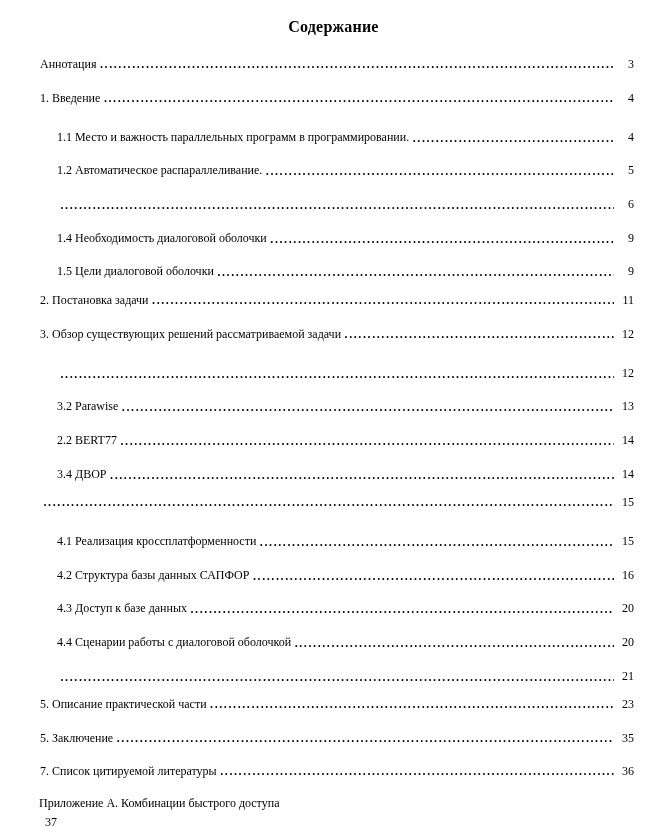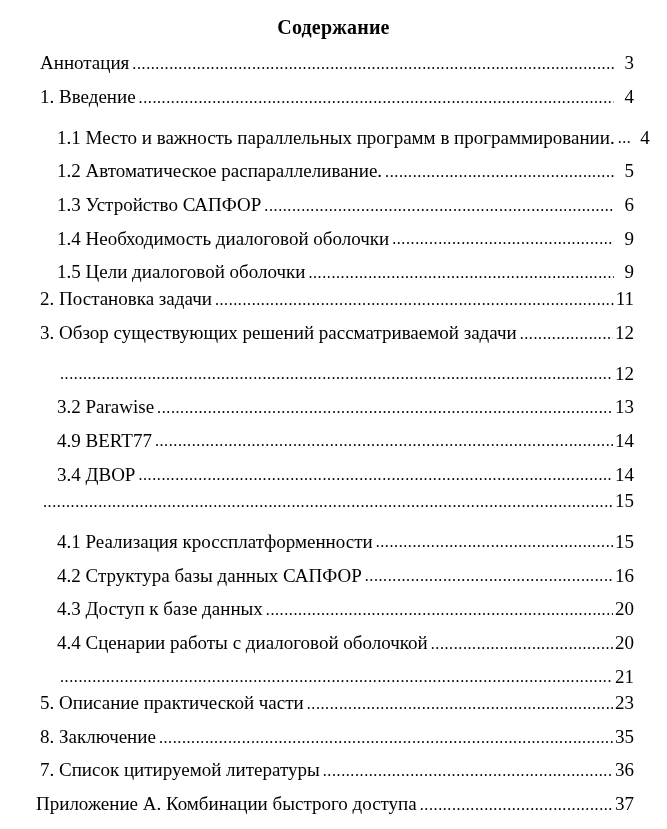--- a/index.html
+++ b/index.html
@@ -16,40 +16,40 @@
   }
   .page {
     width: 667px;
     height: 829px;
     background: #ffffff;
     box-sizing: border-box;
   }
   .doc-title {
     margin: 0;
     padding-top: 15px;
-    font-size: 20px;
+    font-size: 16px;
     line-height: 24px;
     font-weight: bold;
     text-align: center;
     letter-spacing: 0.2px;
   }
   .toc {
     margin: 14px 33px 0 36px;
   }
   .toc-row {
     display: flex;
     align-items: baseline;
     height: 33.7px;
-    font-size: 19px;
+    font-size: 12px;
     line-height: 19px;
     cursor: pointer;
   }
   .toc-row.lvl1 { padding-left: 4px; }
   .toc-row.lvl2 { padding-left: 21px; align-items: center; }
-  .toc-row.lvl0 { padding-left: 0; }
+  .toc-row.lvl0 { padding-left: 0; flex-direction: column; }
   .toc-label {
     white-space: nowrap;
     flex: 0 0 auto;
   }
   .toc-leader {
     flex: 1 1 auto;
     overflow: hidden;
     white-space: nowrap;
     margin-left: 3px;
     margin-right: 2px;
@@ -93,21 +93,20 @@
     <span class="toc-page">4</span>
   </div>
 
   <div class="toc-row lvl2">
     <span class="toc-label">1.2 Автоматическое распараллеливание.</span>
     <span class="toc-leader"></span>
     <span class="toc-page">5</span>
   </div>
 
   <div class="toc-row lvl2">
-    <span class="toc-label">1.3 Устройство САПФОР</span>
     <span class="toc-leader"></span>
     <span class="toc-page">6</span>
   </div>
 
   <div class="toc-row lvl2">
     <span class="toc-label">1.4 Необходимость диалоговой оболочки</span>
     <span class="toc-leader"></span>
     <span class="toc-page">9</span>
   </div>
 
@@ -134,21 +133,21 @@
     <span class="toc-page">12</span>
   </div>
 
   <div class="toc-row lvl2">
     <span class="toc-label">3.2 Parawise</span>
     <span class="toc-leader"></span>
     <span class="toc-page">13</span>
   </div>
 
   <div class="toc-row lvl2">
-    <span class="toc-label">4.9 BERT77</span>
+    <span class="toc-label">2.2 BERT77</span>
     <span class="toc-leader"></span>
     <span class="toc-page">14</span>
   </div>
 
   <div class="toc-row lvl2">
     <span class="toc-label">3.4 ДВОР</span>
     <span class="toc-leader"></span>
     <span class="toc-page">14</span>
   </div>
 
@@ -186,21 +185,21 @@
     <span class="toc-page">21</span>
   </div>
 
   <div class="toc-row lvl1">
     <span class="toc-label">5. Описание практической части</span>
     <span class="toc-leader"></span>
     <span class="toc-page">23</span>
   </div>
 
   <div class="toc-row lvl1">
-    <span class="toc-label">8. Заключение</span>
+    <span class="toc-label">5. Заключение</span>
     <span class="toc-leader"></span>
     <span class="toc-page">35</span>
   </div>
 
   <div class="toc-row lvl1">
     <span class="toc-label">7. Список цитируемой литературы</span>
     <span class="toc-leader"></span>
     <span class="toc-page">36</span>
   </div>
 

